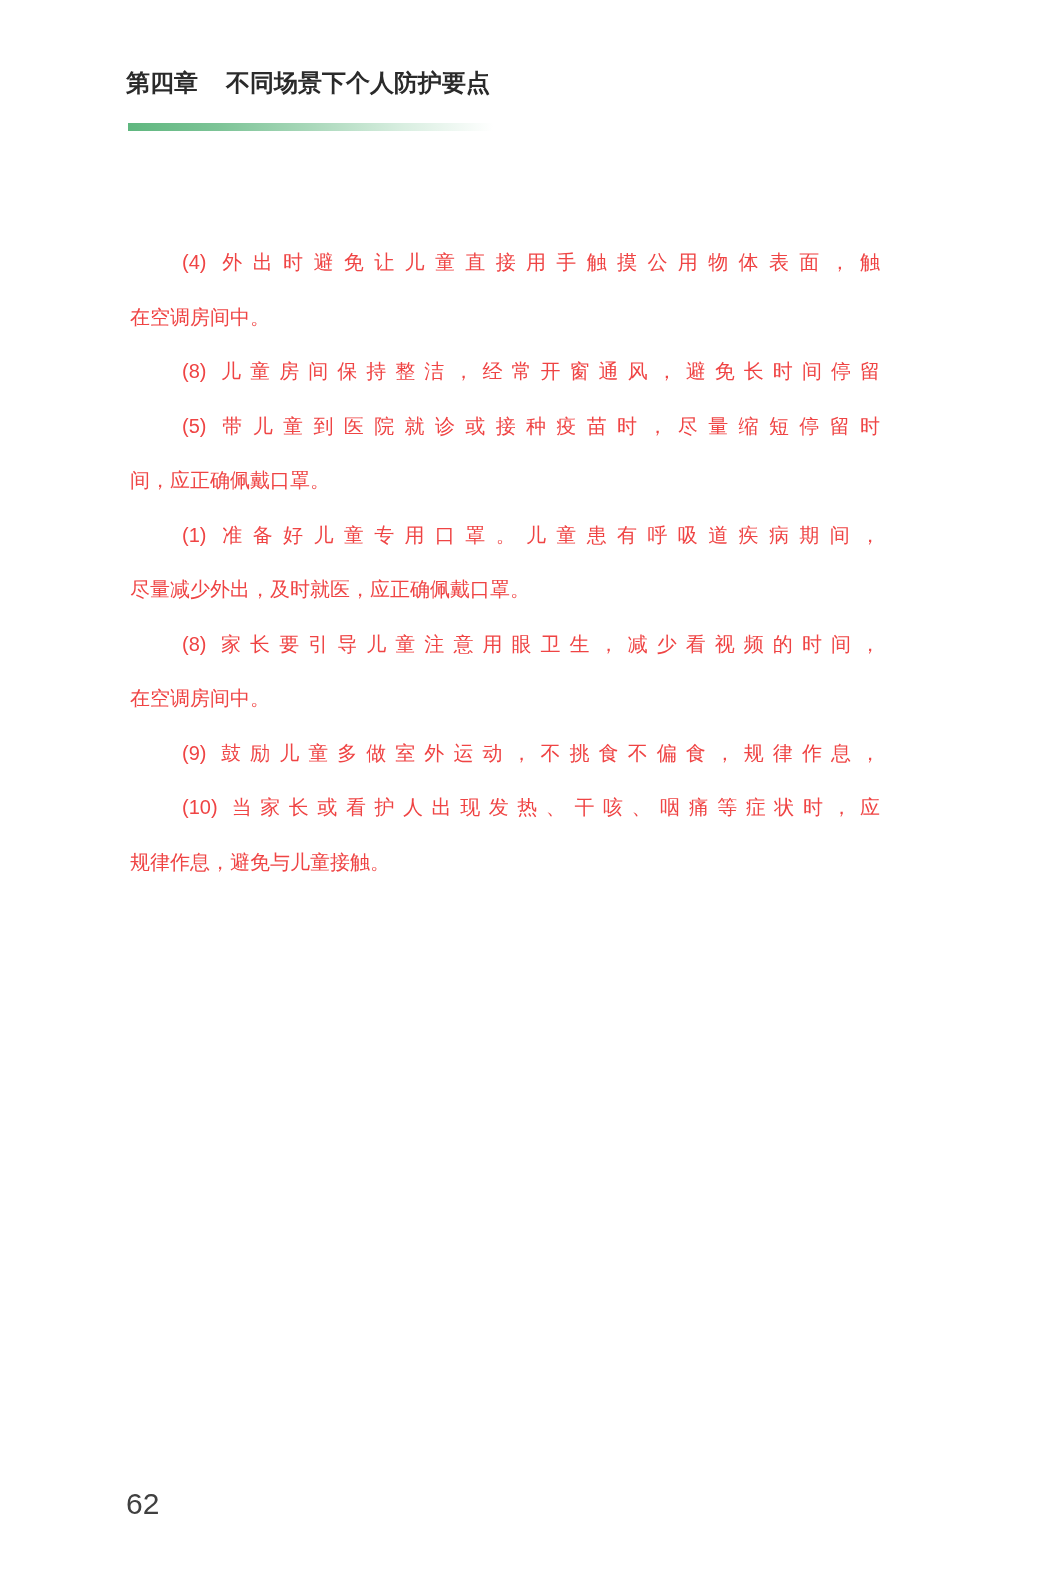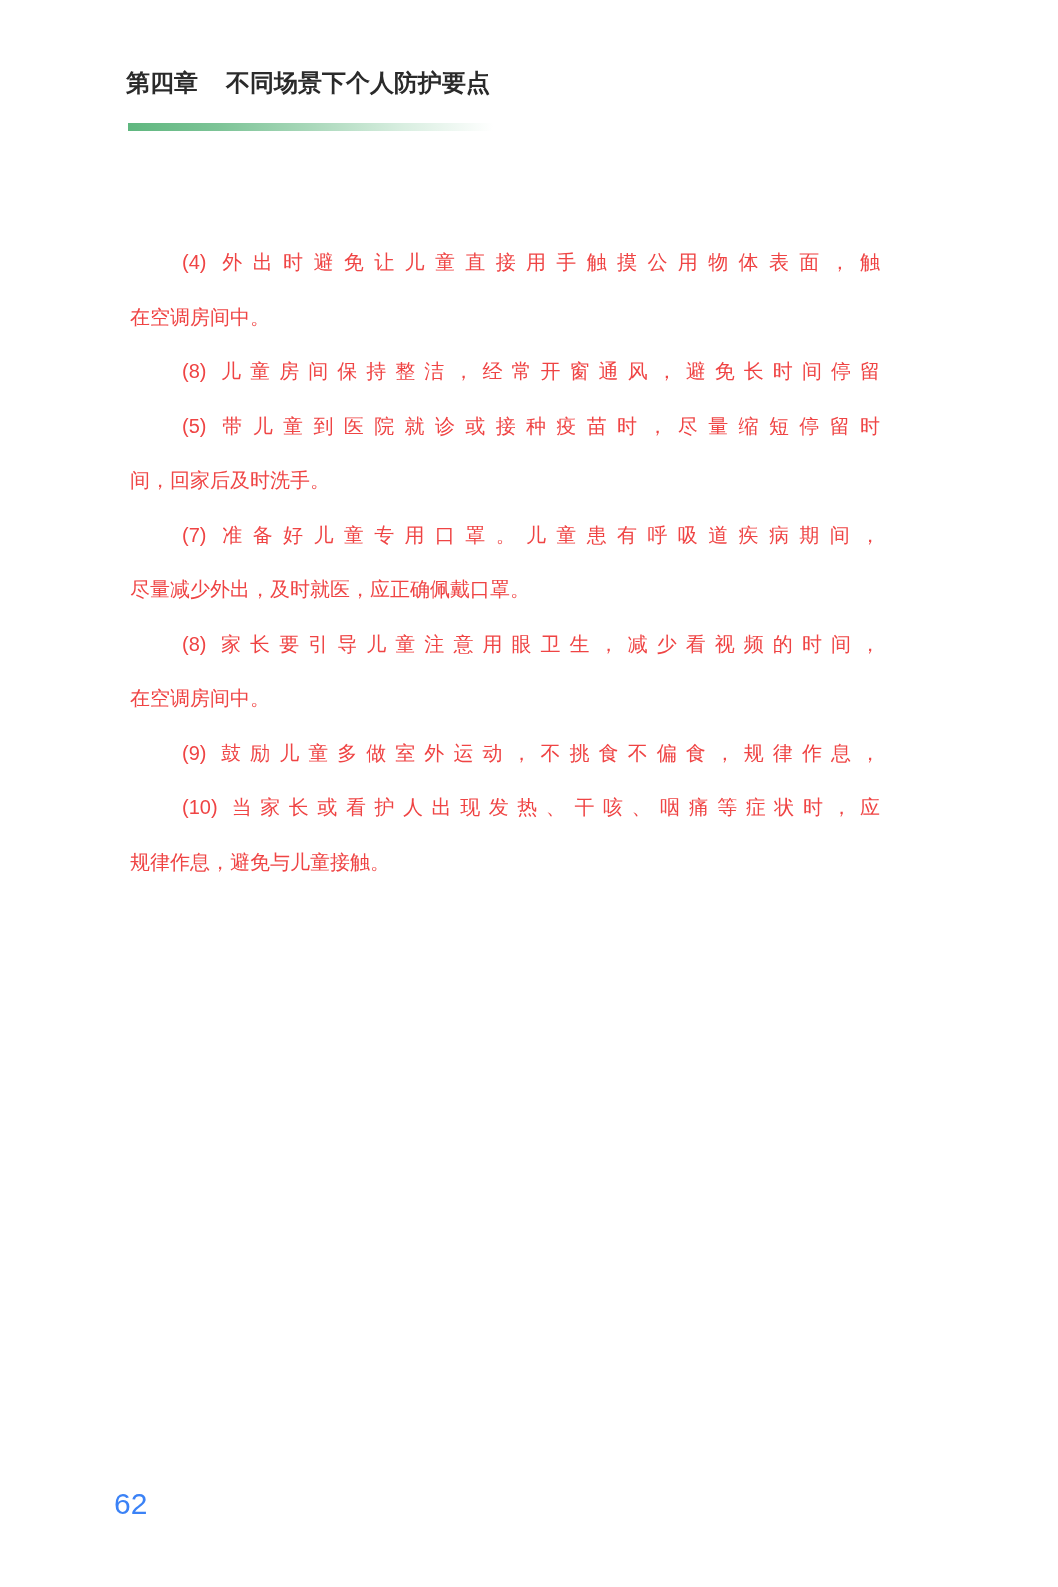--- a/index.html
+++ b/index.html
@@ -57,25 +57,25 @@
     white-space: nowrap;
   }
   .line.first {
     padding-left: 52px;
   }
   .line.last {
     text-align-last: left;
   }
   .page-number {
     position: absolute;
-    left: 114px;
+    left: 126px;
     top: 1486px;
     font-size: 30px;
     line-height: 36px;
-    color: #3b82f6;
+    color: #404040;
   }
 </style>
 </head>
 <body>
 
 <div class="page">
 
   <div class="chapter-header">
     <span>第四章</span><span class="title-part">不同场景下个人防护要点</span>
   </div>
@@ -86,24 +86,24 @@
 
   <div class="para">
         <div class="line first">(4) 外出时避免让儿童直接用手触摸公用物体表面，触</div>
         <div class="line last">在空调房间中。</div>
       </div>
       <div class="para">
         <div class="line first">(8) 儿童房间保持整洁，经常开窗通风，避免长时间停留</div>
       </div>
       <div class="para">
         <div class="line first">(5) 带儿童到医院就诊或接种疫苗时，尽量缩短停留时</div>
-        <div class="line last">间，回家后及时洗手。</div>
+        <div class="line last">间，应正确佩戴口罩。</div>
       </div>
       <div class="para">
-        <div class="line first">(7) 准备好儿童专用口罩。儿童患有呼吸道疾病期间，</div>
+        <div class="line first">(1) 准备好儿童专用口罩。儿童患有呼吸道疾病期间，</div>
         <div class="line last">尽量减少外出，及时就医，应正确佩戴口罩。</div>
       </div>
       <div class="para">
         <div class="line first">(8) 家长要引导儿童注意用眼卫生，减少看视频的时间，</div>
         <div class="line last">在空调房间中。</div>
       </div>
       <div class="para">
         <div class="line first">(9) 鼓励儿童多做室外运动，不挑食不偏食，规律作息，</div>
       </div>
       <div class="para">

